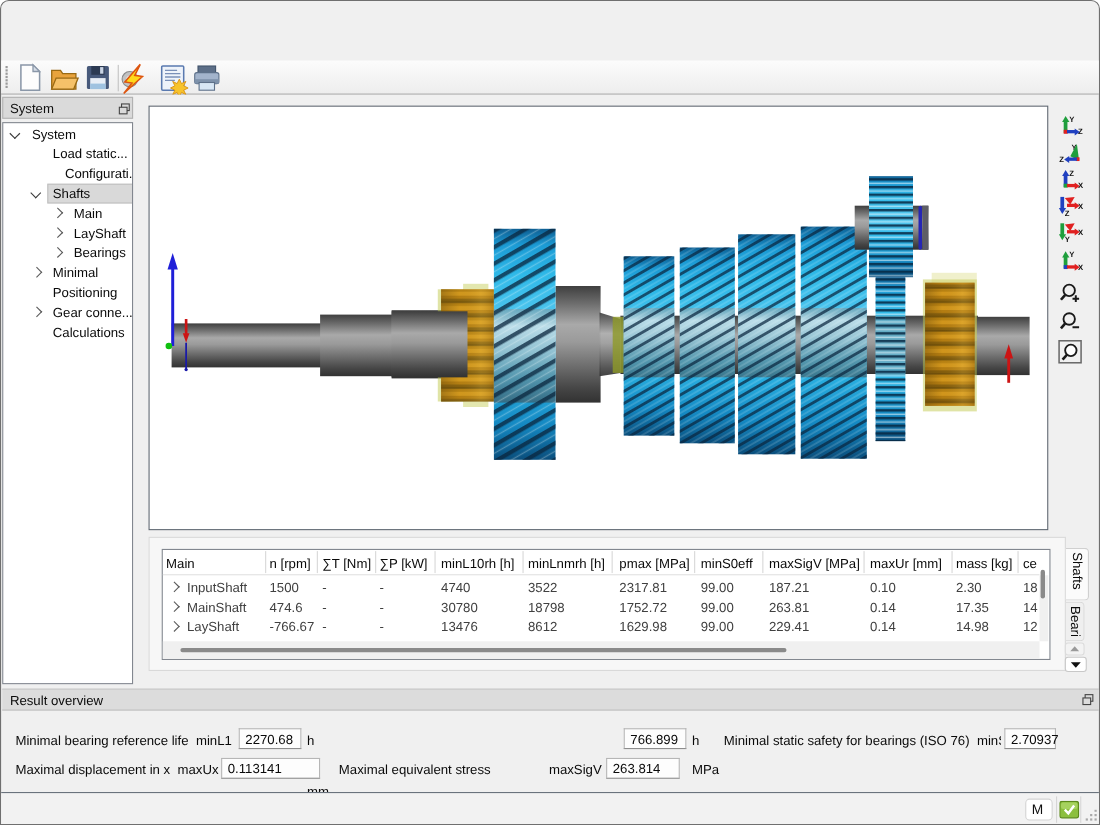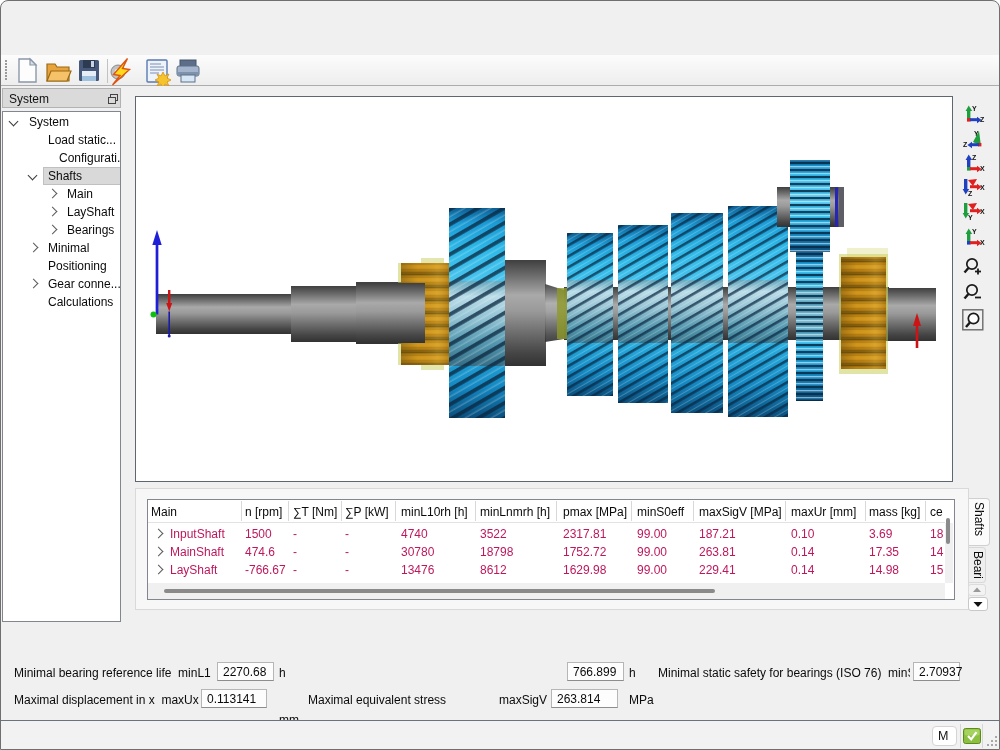--- a/index.html
+++ b/index.html
@@ -29,21 +29,21 @@
   
   #viewport { position:absolute; left:134px; top:95px; width:818px; height:386px;
               background:#fff; border:1px solid #5e6670; }
   
   
   #tabpane { position:absolute; left:134px; top:487px; width:834px; height:122px;
              background:#f7f7f7; border:1px solid #d9d9d9; }
   #table { position:absolute; left:146px; top:498px; width:808px; height:101px;
            background:#fff; border:1px solid #82878f; }
   .th { position:absolute; top:504px; font-size:12px; color:#0a0a0a; white-space:nowrap; }
-  .td { position:absolute; font-size:12px; color:#be185d; white-space:nowrap; }
+  .td { position:absolute; font-size:12px; color:#404040; white-space:nowrap; }
   .colsep { position:absolute; top:500px; width:1px; height:20px; background:#d8d8d8; }
   
   #res-header { position:absolute; left:1px; top:625px; width:998px; height:20px;
                 background:#dcdcdc; border-top:1px solid #c8c8c8; border-bottom:1px solid #c0c0c0; }
   .rlabel { position:absolute; font-size:12px; color:#0a0a0a; white-space:pre; }
   .rfield { position:absolute; height:19px; background:#fdfdfd; border:1px solid #b6b6b6;
             border-bottom-color:#8d8d8d; font-size:12px; color:#0a0a0a; padding:2px 0 0 5px; }
   
   #statusbar { position:absolute; left:0; top:719px; width:1000px; height:30px; background:#f2f2f2;
                border-top:1px solid #6a737d; }
@@ -401,21 +401,21 @@
   <span class="td" style="left:169px;top:526px">InputShaft</span>
   <span class="td" style="left:244px;top:526px">1500</span>
   <span class="td" style="left:292px;top:526px">-</span>
   <span class="td" style="left:344px;top:526px">-</span>
   <span class="td" style="left:400px;top:526px">4740</span>
   <span class="td" style="left:479px;top:526px">3522</span>
   <span class="td" style="left:562px;top:526px">2317.81</span>
   <span class="td" style="left:636px;top:526px">99.00</span>
   <span class="td" style="left:698px;top:526px">187.21</span>
   <span class="td" style="left:790px;top:526px">0.10</span>
-  <span class="td" style="left:868px;top:526px">3.69</span>
+  <span class="td" style="left:868px;top:526px">2.30</span>
   <span class="td" style="left:929px;top:526px">18</span>
   <span class="chev-r" style="left:154px;top:547px"></span>
   <span class="td" style="left:169px;top:544px">MainShaft</span>
   <span class="td" style="left:244px;top:544px">474.6</span>
   <span class="td" style="left:292px;top:544px">-</span>
   <span class="td" style="left:344px;top:544px">-</span>
   <span class="td" style="left:400px;top:544px">30780</span>
   <span class="td" style="left:479px;top:544px">18798</span>
   <span class="td" style="left:562px;top:544px">1752.72</span>
   <span class="td" style="left:636px;top:544px">99.00</span>
@@ -428,51 +428,58 @@
   <span class="td" style="left:244px;top:562px">-766.67</span>
   <span class="td" style="left:292px;top:562px">-</span>
   <span class="td" style="left:344px;top:562px">-</span>
   <span class="td" style="left:400px;top:562px">13476</span>
   <span class="td" style="left:479px;top:562px">8612</span>
   <span class="td" style="left:562px;top:562px">1629.98</span>
   <span class="td" style="left:636px;top:562px">99.00</span>
   <span class="td" style="left:698px;top:562px">229.41</span>
   <span class="td" style="left:790px;top:562px">0.14</span>
   <span class="td" style="left:868px;top:562px">14.98</span>
-  <span class="td" style="left:929px;top:562px">15</span>
+  <span class="td" style="left:929px;top:562px">12</span>
 
   <div class="abs" style="left:147px;top:582px;width:797px;height:16px;background:#f0f0f0"></div>
   <div class="abs" style="left:163px;top:588px;width:551px;height:4px;background:#8a8a8a;border-radius:2px"></div>
   <div class="abs" style="left:944px;top:522px;width:8px;height:60px;background:#f0f0f0"></div>
   <div class="abs" style="left:945px;top:517px;width:4px;height:26px;background:#8a8a8a;border-radius:2px"></div>
 
   <div class="abs" style="left:968px;top:497px;width:21px;height:48px;background:#fbfbfb;border:1px solid #d0d0d0;border-left:none;border-radius:0 4px 4px 0"></div>
   <span class="abs" style="left:971px;top:501px;font-size:12px;color:#0a0a0a;writing-mode:vertical-rl">Shafts</span>
   <div class="abs" style="left:968px;top:546px;width:17px;height:36px;background:#efefef;border:1px solid #d8d8d8;border-left:none;border-radius:0 4px 4px 0"></div>
   <span class="abs" style="left:970px;top:550px;font-size:12px;color:#0a0a0a;writing-mode:vertical-rl">Beari</span>
   <div class="abs" style="left:967px;top:583px;width:18px;height:12px;background:#f3f3f3;border:1px solid #dcdcdc;border-radius:3px"></div>
   <svg class="abs" style="left:967px;top:583px" width="18" height="12">
       <polygon points="5,8 13,8 9,3.5" fill="#9a9a9a"></polygon>
     </svg>
   <div class="abs" style="left:967px;top:596px;width:20px;height:14px;background:#fff;border:1px solid #c8c8c8;border-radius:3px"></div>
   <svg class="abs" style="left:967px;top:596px" width="20" height="14">
       <polygon points="5.5,5 14.5,5 10,10" fill="#111"></polygon>
     </svg>
 
+  <div id="res-header">
+    <span style="position:absolute;left:7px;top:3px;font-size:12px;color:#0a0a0a">Result overview</span>
+    <svg class="abs" style="left:981px;top:3px" width="12" height="12">
+      <rect x="3.5" y="1.5" width="7" height="6" fill="none" stroke="#444" stroke-width="1"></rect>
+      <rect x="1.5" y="4.5" width="7" height="6" fill="#dcdcdc" stroke="#444" stroke-width="1"></rect>
+    </svg>
+  </div>
 
   <span class="rlabel" style="left:13px;top:665px">Minimal bearing reference life  minL1</span>
   <div class="rfield" style="left:216px;top:661px;width:57px">2270.68</div>
   <span class="rlabel" style="left:278px;top:665px">h</span>
   <div class="rfield" style="left:566px;top:661px;width:57px">766.899</div>
   <span class="rlabel" style="left:628px;top:665px">h</span>
   <span class="rlabel" style="left:657px;top:665px;width:252px;overflow:hidden">Minimal static safety for bearings (ISO 76)  minS</span>
   <div class="rfield" style="left:912px;top:661px;width:47px">2.70937</div>
 
   <span class="rlabel" style="left:13px;top:692px">Maximal displacement in x  maxUx</span>
-  <div class="rfield" style="left:200px;top:688px;width:66px">0.113141</div>
+  <div class="rfield" style="left:200px;top:688px;width:90px">0.113141</div>
   <span class="rlabel" style="left:278px;top:712px">mm</span>
   <span class="rlabel" style="left:307px;top:692px">Maximal equivalent stress</span>
   <span class="rlabel" style="left:498px;top:692px">maxSigV</span>
   <div class="rfield" style="left:550px;top:688px;width:67px">263.814</div>
   <span class="rlabel" style="left:628px;top:692px">MPa</span>
 
   <div id="statusbar">
     <div class="abs" style="left:931px;top:5px;width:25px;height:20px;background:#fff;border:1px solid #d4d4d4;border-radius:4px"></div>
     <span class="abs" style="left:937px;top:8px;font-size:12.5px;color:#111">M</span>
     <div class="abs" style="left:959px;top:3px;width:1px;height:24px;background:#d6d6d6"></div>

